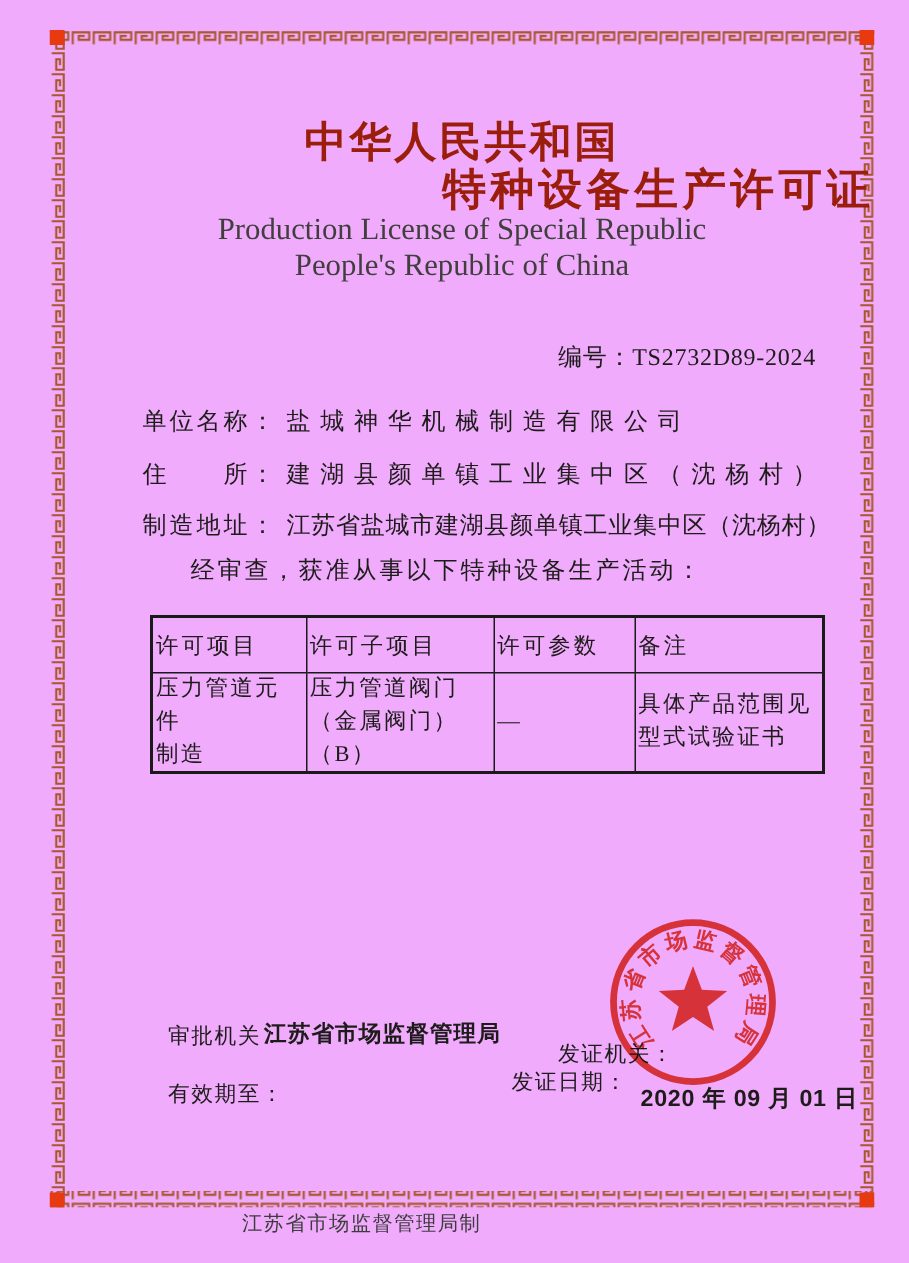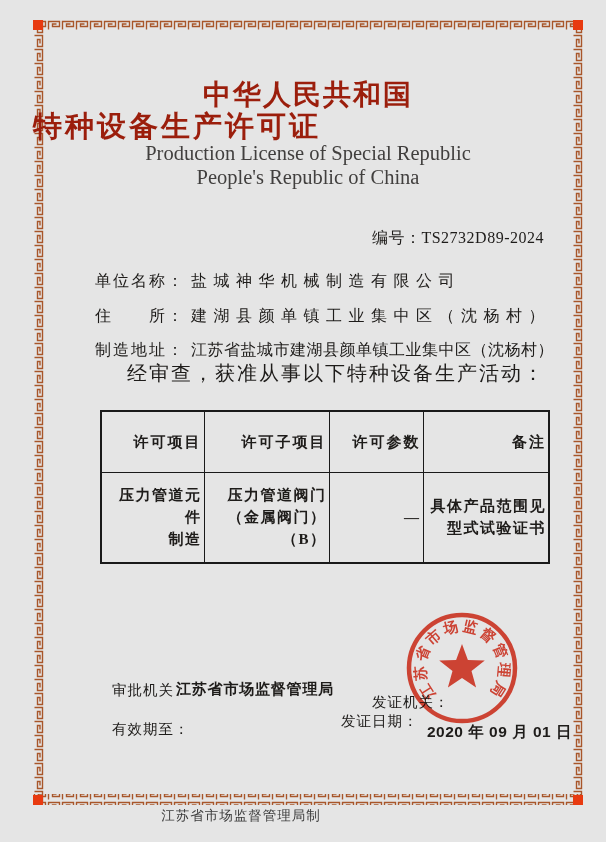--- a/index.html
+++ b/index.html
@@ -1,48 +1,48 @@
 <!DOCTYPE html>
 <html><head>
 <meta charset="utf-8">
 <style>
   html,body{margin:0;padding:0;background:#fcfaf2;}
   .page{
     position:relative;width:606px;height:842px;margin:0 auto;
-    background:#e5e5e5;overflow:hidden;
+    background:#f0abfc;overflow:hidden;
     font-family:"Liberation Serif","DejaVu Serif",serif;
     color:#1e1c1a;
   }
   .abs{position:absolute;}
   
   .title-cn1{top:76px;left:33px;width:550px;text-align:center;
     font-size:28px;font-weight:700;letter-spacing:2px;color:#9b1e0c;}
-  .title-cn2{top:107px;left:33px;width:550px;text-align:left;
+  .title-cn2{top:107px;left:33px;width:550px;text-align:right;
     font-size:29px;font-weight:700;letter-spacing:3px;color:#9b1e0c;}
   .title-en1{top:142px;left:33px;width:550px;text-align:center;
     font-size:20.5px;color:#413f3e;}
   .title-en2{top:166px;left:33px;width:550px;text-align:center;
     font-size:20.5px;color:#413f3e;}
   
   .number-line{top:228px;right:62px;font-size:16px;letter-spacing:.5px;}
   
   .field{left:95px;font-size:16px;white-space:nowrap;}
   .f1{top:271px;}
   .f2{top:306px;}
   .f3{top:340px;}
   .flabel{letter-spacing:2px;}
   .fvalue-wide{letter-spacing:6.5px;margin-left:6px;}
   .fvalue-norm{letter-spacing:.5px;margin-left:6px;}
-  .statement{top:360px;left:127px;font-size:20px;letter-spacing:2px;}
+  .statement{top:370px;left:127px;font-size:16px;letter-spacing:2px;}
   
   .lic-table{position:absolute;top:410px;left:100px;width:448px;
     border-collapse:collapse;table-layout:fixed;}
   .lic-table th,.lic-table td{
-    border:1.6px solid #1a1a1a;text-align:right;vertical-align:middle;
-    font-size:15px;font-weight:700;padding:12px 2px;white-space:pre-line;}
+    border:1.6px solid #1a1a1a;text-align:left;vertical-align:middle;
+    font-size:15px;font-weight:400;padding:0 2px;white-space:pre-line;}
   .lic-table th{height:36px;letter-spacing:2px;}
   .lic-table td{height:46px;letter-spacing:1.5px;line-height:1.45;}
   .lic-table{border:2px solid #1a1a1a;}
   .col1{width:103px;} .col2{width:125px;} .col3{width:94px;} .col4{width:126px;}
   .dash-cell{font-size:17px;letter-spacing:0;}
   
   .footer-label{font-size:14.5px;letter-spacing:1px;white-space:nowrap;}
   .approval-label{top:681px;left:112px;}
   .approval-value{top:680px;left:176px;font-size:15px;font-weight:700;
     letter-spacing:.8px;white-space:nowrap;}

